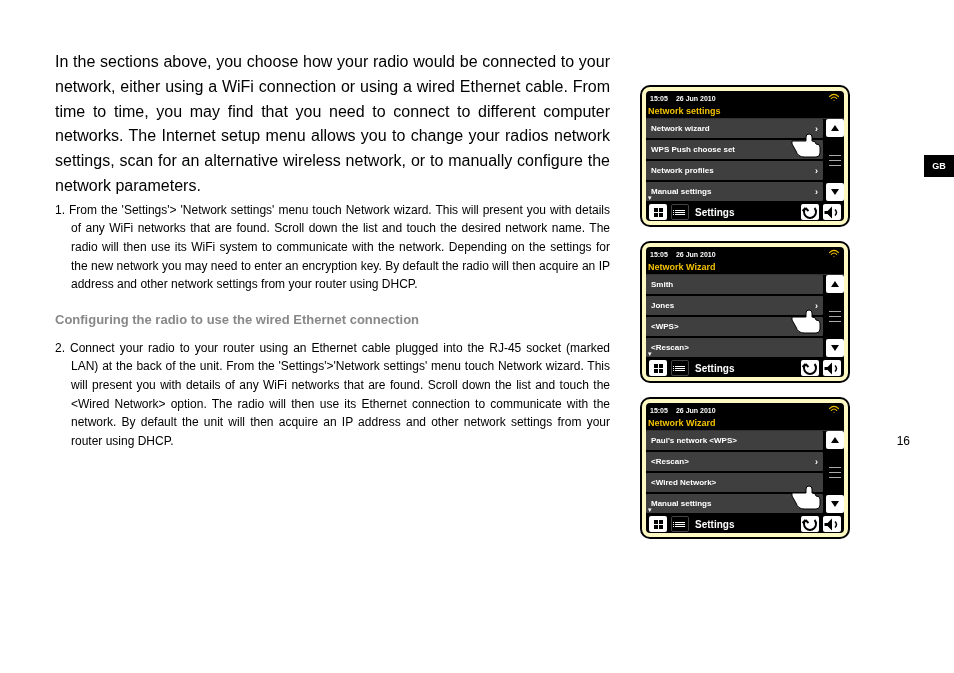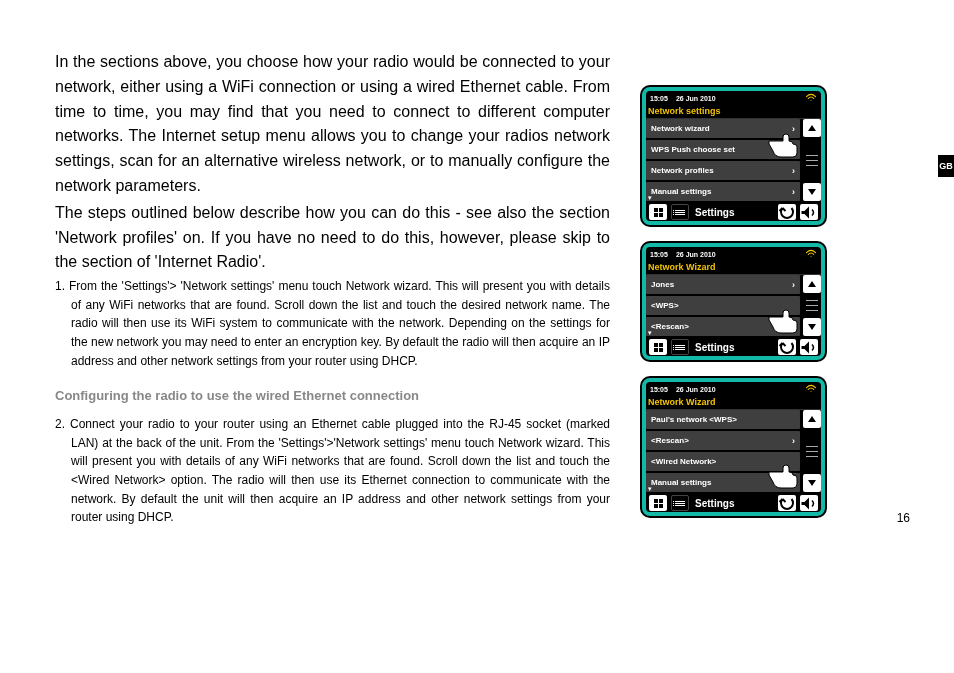--- a/index.html
+++ b/index.html
@@ -4,24 +4,24 @@
 <style>
   * { box-sizing: border-box; margin: 0; padding: 0; }
   body { font-family: Arial, Helvetica, sans-serif; background: #fff; color: #000; width: 954px; height: 673px; position: relative; overflow: hidden; }
   .page { padding: 50px 42px 20px 55px; position: relative; }
   .content { width: 555px; }
   h2 { font-size: 14px; font-weight: bold; color: #888; margin-bottom: 14px; }
   h3 { font-size: 13px; font-weight: bold; color: #888; margin-top: 18px; margin-bottom: 12px; }
   p { font-size: 16px; line-height: 1.55; text-align: justify; margin-bottom: 2px; }
   .step { font-size: 12px; line-height: 1.55; text-align: justify; padding-left: 16px; text-indent: -16px; }
 
-  .side-tab { position: absolute; right: 0; top: 155px; width: 16px; height: 22px; background: #000; color: #fff; font-size: 9px; font-weight: bold; display: flex; align-items: center; justify-content: center; }
+  .side-tab { position: absolute; right: 0; top: 155px; width: 30px; height: 22px; background: #000; color: #fff; font-size: 9px; font-weight: bold; display: flex; align-items: center; justify-content: center; }
 
   .screens { position: absolute; left: 640px; top: 85px; width: 210px; display: flex; flex-direction: column; gap: 14px; }
-  .device { width: 187px; border: 2px solid #000; border-radius: 10px; background: #14b8a6; padding: 4px; position: relative; }
+  .device { width: 210px; border: 2px solid #000; border-radius: 10px; background: #fef9c3; padding: 4px; position: relative; }
   .device-inner { background: #000; border-radius: 4px; }
   .status { display: flex; align-items: center; padding: 2px 4px 1px 4px; font-size: 7px; font-weight: bold; color: #fff; }
   .status .time { margin-right: 8px; }
   .status .wifi { margin-left: auto; color: #f2c200; font-size: 9px; }
   .screen-title { color: #f2c200; font-weight: bold; font-size: 9px; padding: 1px 2px 2px 2px; border-bottom: 1px solid #333; }
   .menu-area { position: relative; display: flex; }
   .menu-list { flex: 1; }
   .menu-item { display: flex; align-items: center; height: 19px; background: #3f3f3f; margin-bottom: 2px; padding: 0 5px; border-radius: 1px; }
   .menu-item:last-child { margin-bottom: 0; }
   .menu-item .label { color: #fff; font-size: 8px; font-weight: bold; flex: 1; white-space: nowrap; overflow: hidden; }
@@ -46,21 +46,20 @@
   .page-num { position: absolute; right: 44px; bottom: 24px; font-size: 12px; }
 </style>
 </head>
 <body>
 
 <div class="page">
   <div class="side-tab">GB</div>
 
   <div class="content">
     <p>In the sections above, you choose how your radio would be connected to your network, either using a WiFi connection or using a wired Ethernet cable. From time to time, you may find that you need to connect to different computer networks. The Internet setup menu allows you to change your radios network settings, scan for an alternative wireless network, or to manually configure the network parameters.</p>
-    <p>The steps outlined below describe how you can do this - see also the section 'Network profiles' on. If you have no need to do this, however, please skip to the section of 'Internet Radio'.</p>
 
     <p class="step">1. From the 'Settings'&gt; 'Network settings' menu touch Network wizard. This will present you with details of any WiFi networks that are found. Scroll down the list and touch the desired network name. The radio will then use its WiFi system to communicate with the network. Depending on the settings for the new network you may need to enter an encryption key. By default the radio will then acquire an IP address and other network settings from your router using DHCP.</p>
 
     <h3>Configuring the radio to use the wired Ethernet connection</h3>
     <p class="step">2. Connect your radio to your router using an Ethernet cable plugged into the RJ-45 socket (marked LAN) at the back of the unit. From the 'Settings'&gt;'Network settings' menu touch Network wizard. This will present you with details of any WiFi networks that are found. Scroll down the list and touch the &lt;Wired Network&gt; option. The radio will then use its Ethernet connection to communicate with the network. By default the unit will then acquire an IP address and other network settings from your router using DHCP.</p>
   </div>
 
   <div class="screens">
 
     <div class="device">
@@ -155,20 +154,23 @@
           <span class="time">15:05</span>
           <span>26 Jun 2010</span>
           <span class="wifi"><svg viewBox="0 0 12 10" width="12" height="9">
                 <path d="M1 4 Q6 -1 11 4 M3 6 Q6 3 9 6 M6 8 L6 8" stroke="#f2c200" stroke-width="1.2" fill="none" stroke-linecap="round"></path>
               </svg></span>
         </div>
         <div class="screen-title">Network Wizard</div>
         <div class="menu-area">
           <div class="menu-list">
             <div class="menu-item">
+                <span class="label">Smith</span>
+              </div>
+            <div class="menu-item">
                 <span class="label">Jones</span>
                 <span class="chev">›</span>
               </div>
             <div class="menu-item">
                 <span class="label">&lt;WPS&gt;</span>
               </div>
             <div class="menu-item">
                 <span class="label">&lt;Rescan&gt;</span>
               </div>
           </div>

